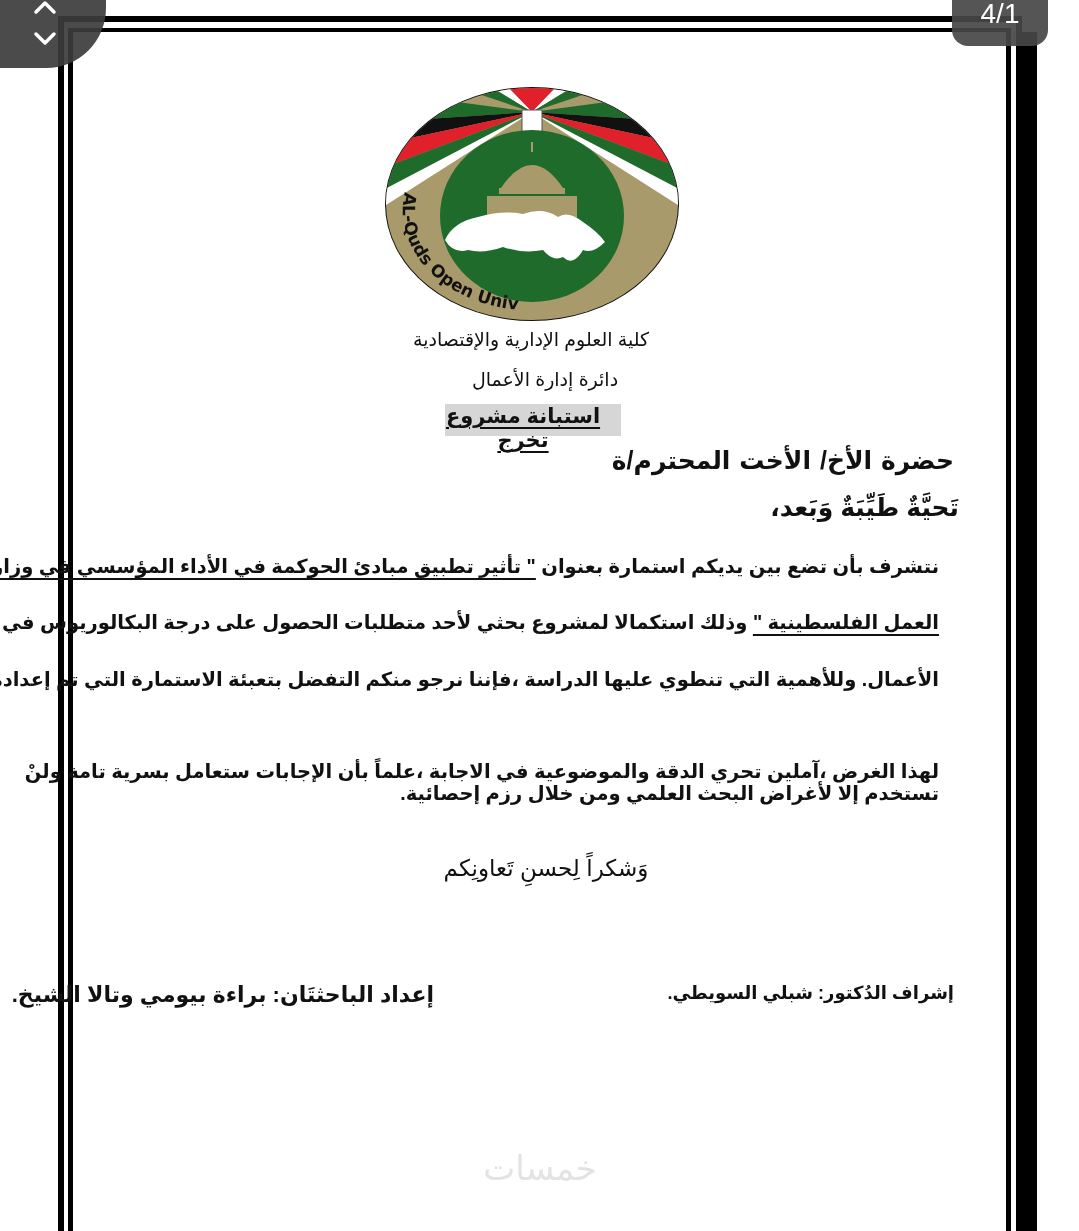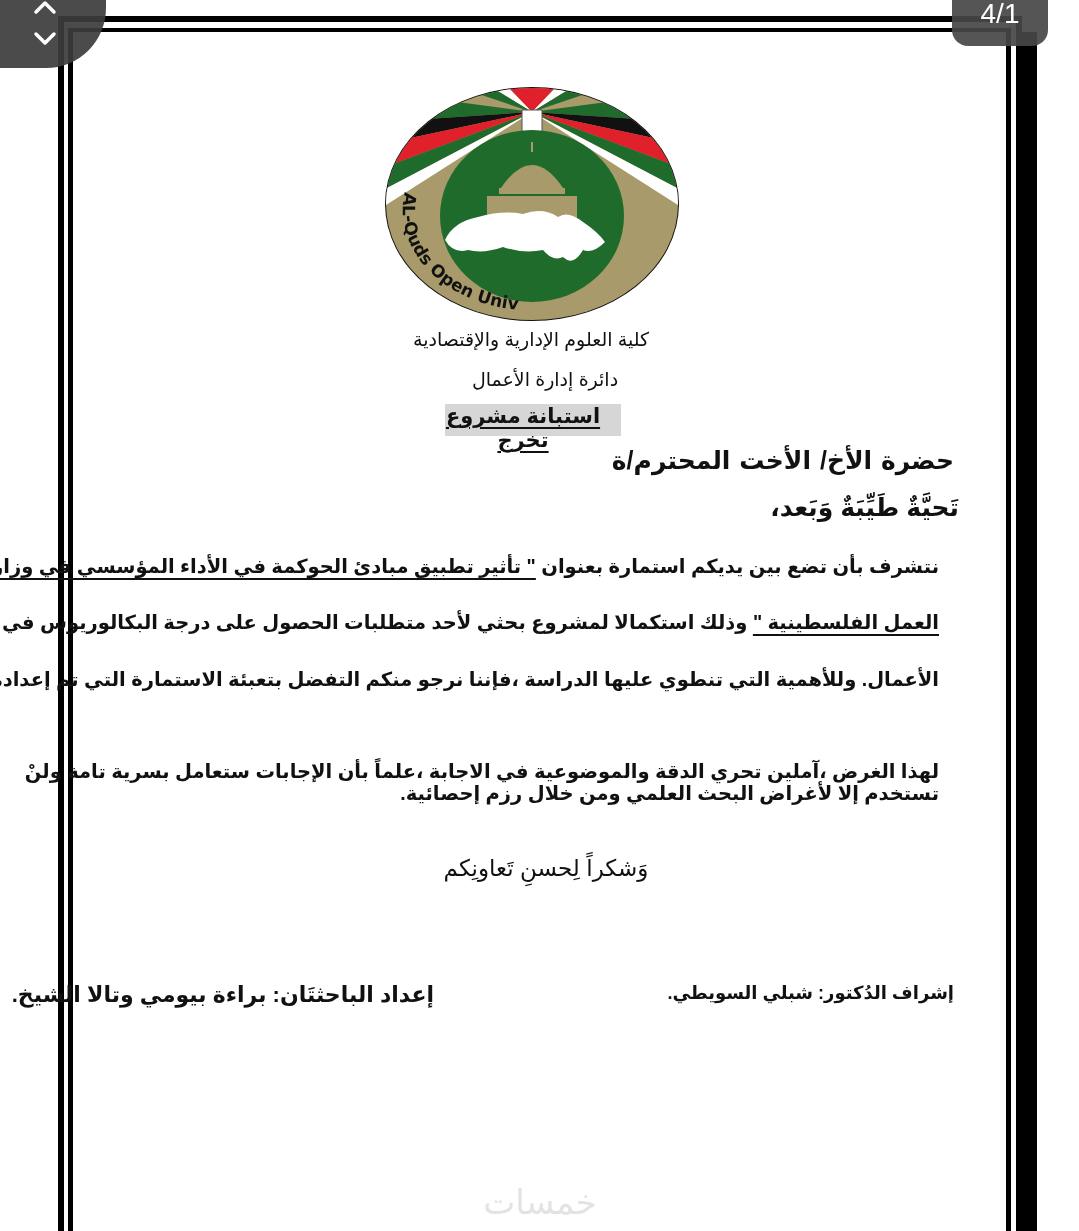--- a/index.html
+++ b/index.html
@@ -66,21 +66,21 @@
   .p3 { top: 668px; }
   .p4 { top: 760px; }
   .p5 { top: 782px; }
 
   .thanks { top: 855px; left: 0; width: 1066px; text-align: center; font-size: 23px; margin-left: 13px; }
 
   .supervisor { top: 982px; right: 125px; font-size: 18px; }
   .researchers { top: 982px; right: 645px; font-size: 22px; }
 
   .watermark {
-    position: absolute; top: 1182px; left: 470px; width: 140px; text-align: center;
+    position: absolute; top: 1148px; left: 470px; width: 140px; text-align: center;
     color: #e3e3e3; font-size: 34px; direction: rtl; font-weight: normal;
   }
 </style>
 </head>
 <body>
 
 <div class="nav-bubble"></div>
 <svg class="chev chev-up" viewBox="0 0 26 26">
   <polyline points="4,18 13,9 22,18" fill="none" stroke="#fff" stroke-width="3.5" stroke-linecap="round" stroke-linejoin="round"></polyline>
 </svg>

